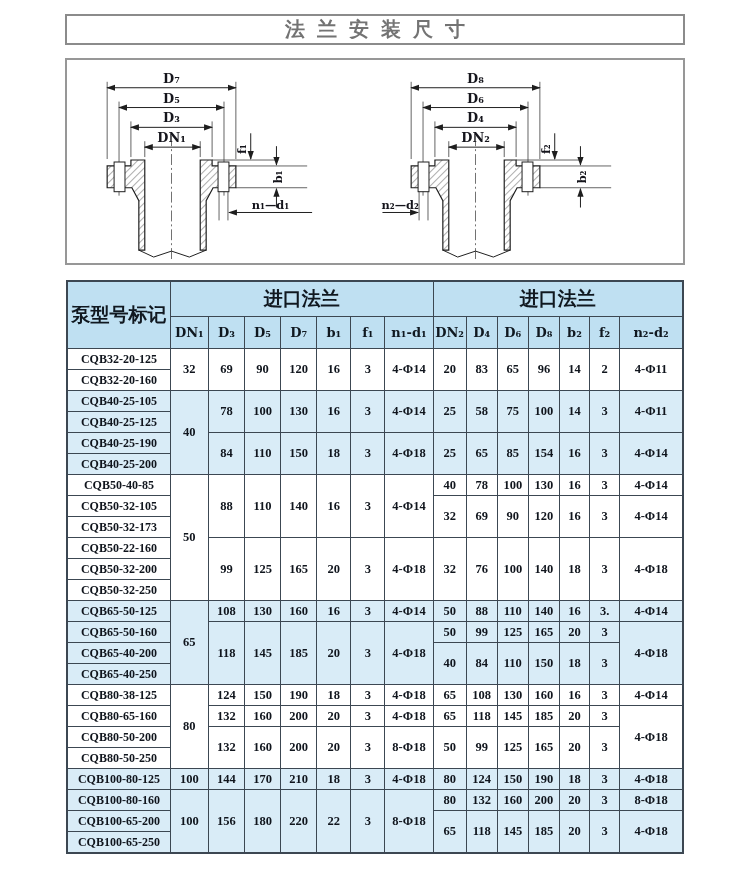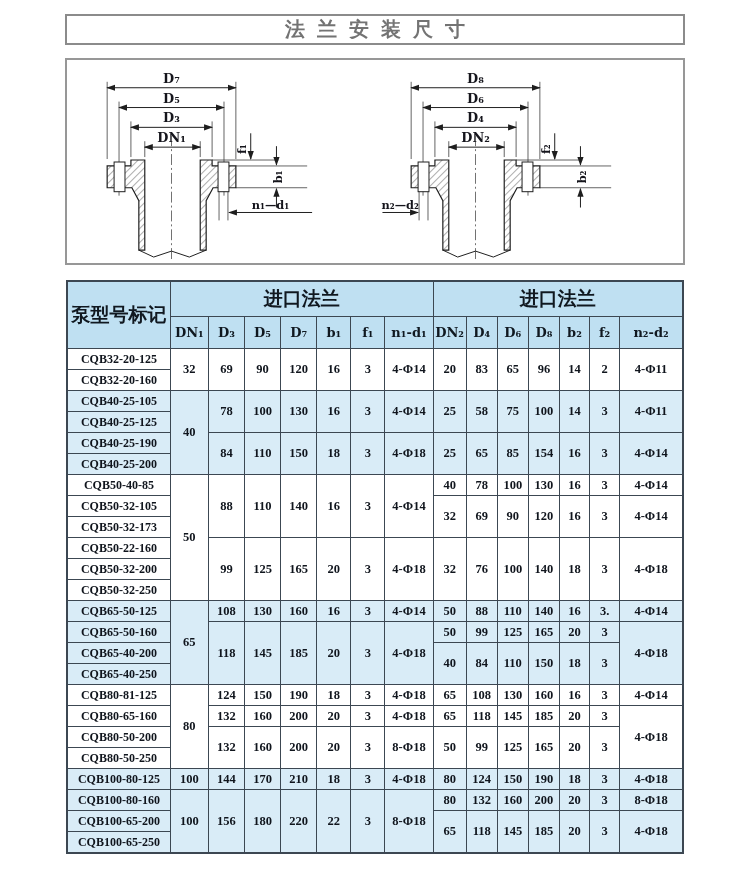--- a/index.html
+++ b/index.html
@@ -352,21 +352,21 @@
           <td rowspan="2">84</td>
           <td rowspan="2">110</td>
           <td rowspan="2">150</td>
           <td rowspan="2">18</td>
           <td rowspan="2">3</td>
         </tr>
         <tr class="shaded">
           <td class="model">CQB65-40-250</td>
         </tr>
         <tr>
-          <td class="model">CQB80-81-125</td>
+          <td class="model">CQB80-38-125</td>
           <td rowspan="4">80</td>
           <td>124</td>
           <td>150</td>
           <td>190</td>
           <td>18</td>
           <td>3</td>
           <td>4-Φ18</td>
           <td>65</td>
           <td>108</td>
           <td>130</td>

